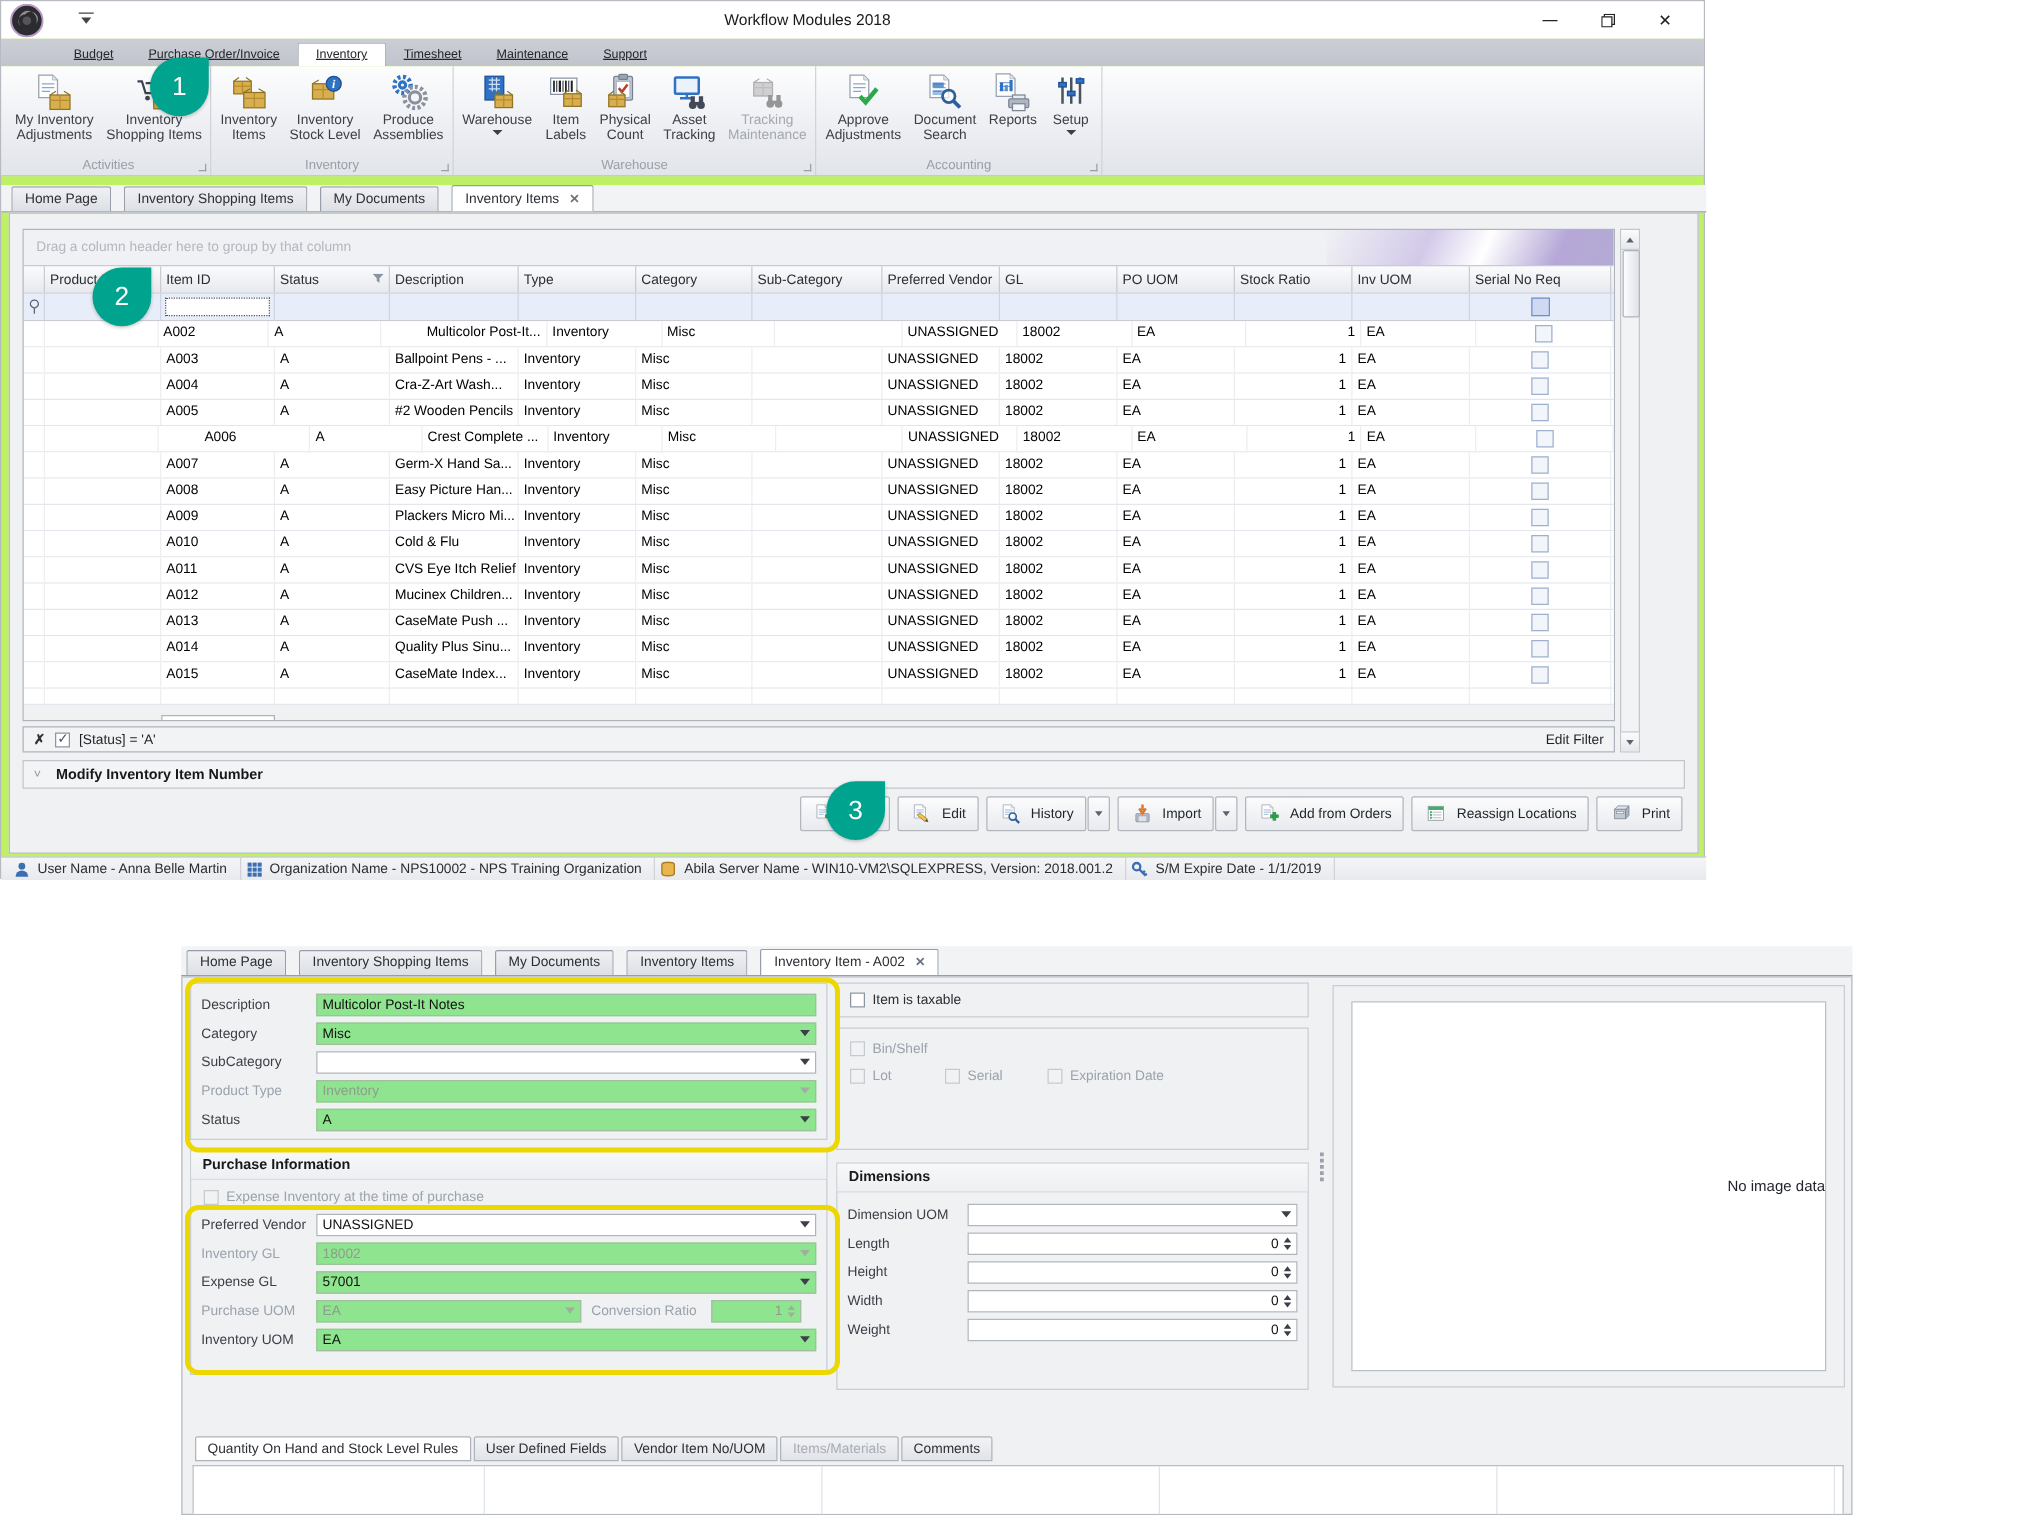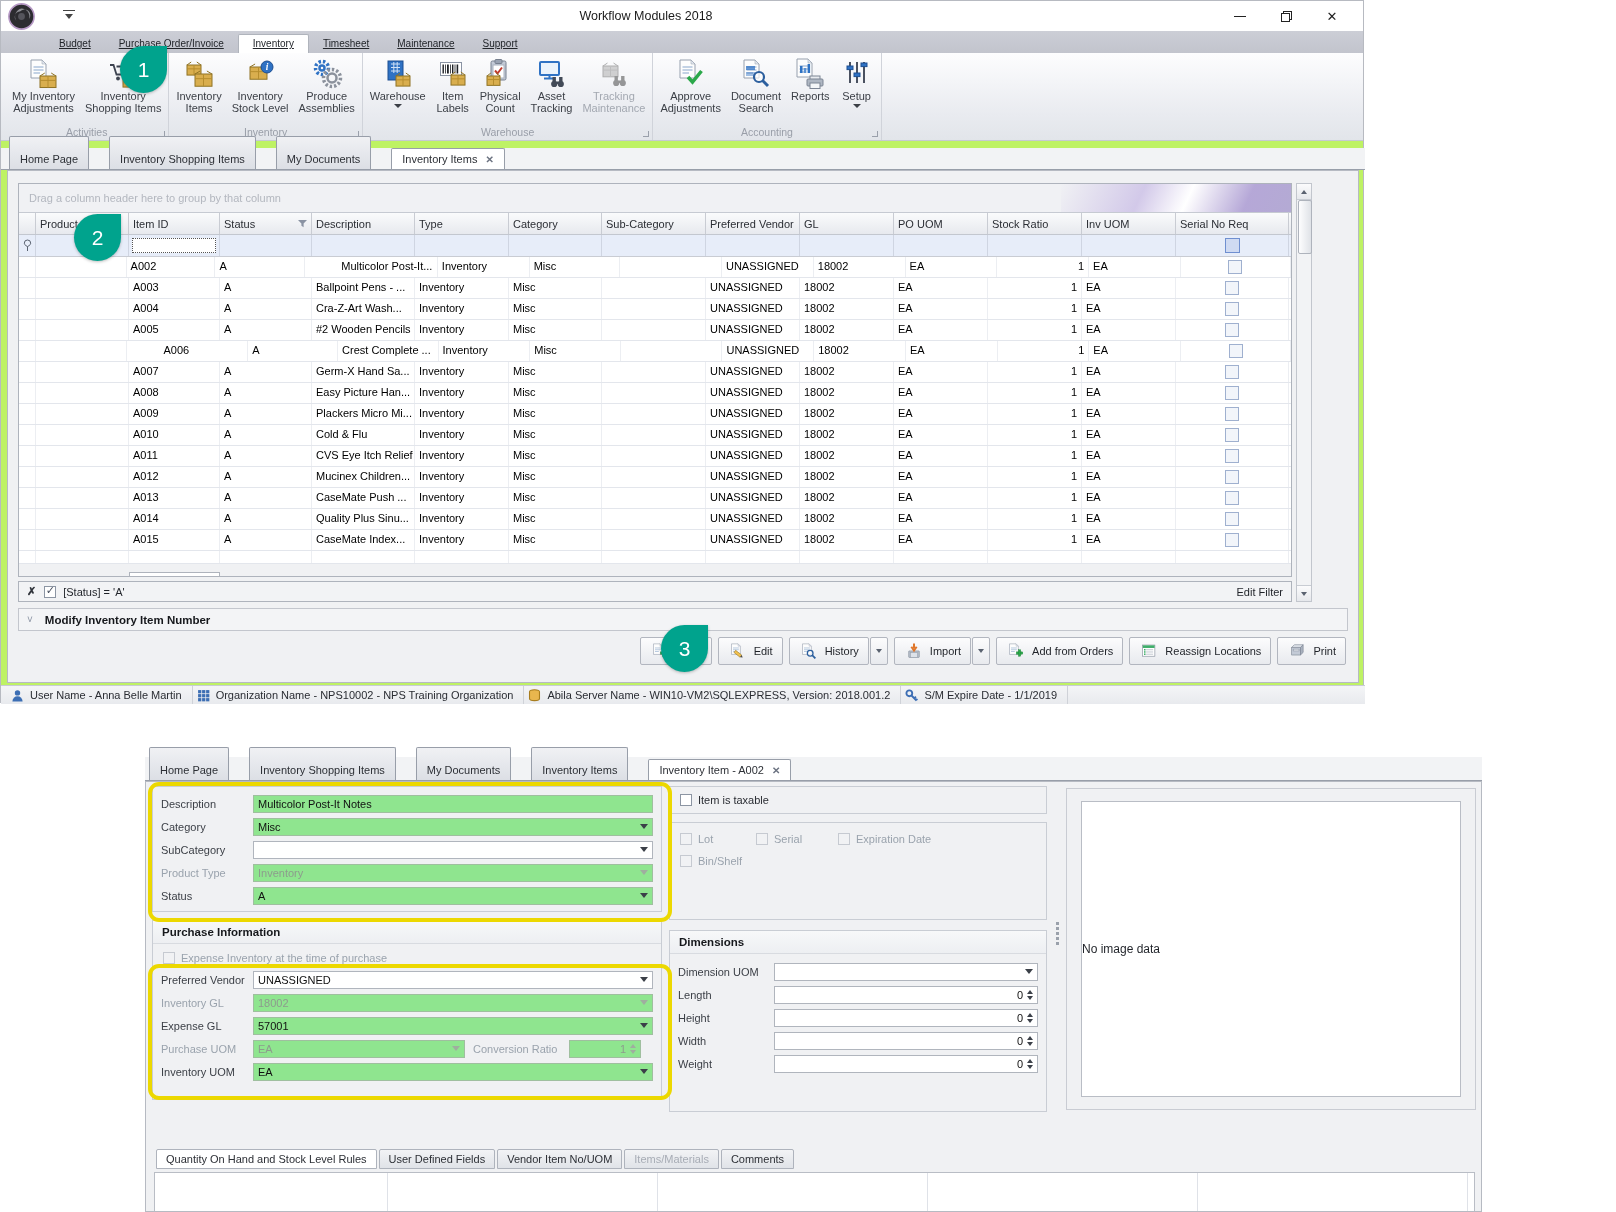--- a/index.html
+++ b/index.html
@@ -25,21 +25,21 @@
   .rbtns{flex:1;display:flex;align-items:flex-start;padding-top:3px;}
   .rbtn{display:flex;flex-direction:column;align-items:center;padding:2px 5px;border-radius:2px;}
   .rbtn .ric{width:34px;height:32px;}
   .rbtn .rlab{text-align:center;line-height:12px;color:#3b3f46;white-space:pre;}
   .rbtn.disabled .rlab{color:#a3a8b1;}
   .tri-dn{width:0;height:0;border-left:4px solid transparent;border-right:4px solid transparent;border-top:4px solid #3b3f46;margin:2px auto 0;}
   .rglabel{height:15px;text-align:center;color:#999ea8;font-size:10.5px;line-height:14px;}
   .rlaunch{position:absolute;right:3px;bottom:3px;width:5px;height:5px;border-right:1.4px solid #9aa0ab;border-bottom:1.4px solid #9aa0ab;}
   
   .doctabs{position:absolute;display:flex;align-items:flex-end;box-sizing:border-box;border-bottom:1px solid #989ea9;background:#f2f3f5;}
-  .dtab{border:1px solid #989ea9;border-bottom:none;background:linear-gradient(#f0f1f4,#dcdfe5);padding:16px 10px 4px;margin-right:20px;color:#2c2f35;display:flex;align-items:center;border-radius:2px 2px 0 0;}
+  .dtab{border:1px solid #989ea9;border-bottom:none;background:linear-gradient(#f0f1f4,#dcdfe5);padding:3px 10px 4px;margin-right:10px;color:#2c2f35;display:flex;align-items:center;border-radius:2px 2px 0 0;}
   .dtab.active{background:#fff;padding-top:4px;}
   .dtab .tclose{margin-left:8px;color:#6b7280;font-size:10px;font-weight:bold;}
   
   .content-frame{position:absolute;left:6px;top:169px;width:1352px;height:513px;background:#f0f1f3;border:1px solid #b6bac2;box-sizing:border-box;}
   .gridbox{position:absolute;left:10px;top:12px;width:1274px;height:394px;background:#fff;border:1px solid #aeb3bc;box-sizing:border-box;overflow:hidden;}
   .grouppanel{position:relative;height:28px;background:#f0f1f4;border-bottom:1px solid #c6cad2;color:#b3b7bf;line-height:28px;padding-left:10px;}
   .deco{position:absolute;right:0;top:0;width:230px;height:28px;background:linear-gradient(115deg,rgba(255,255,255,0) 0%,rgba(186,168,224,.55) 35%,#ffffff 55%,rgba(150,128,200,.65) 80%,rgba(120,100,180,.5) 100%);}
   .ghead,.gfilt,.grow{display:flex;}
   .ghead{height:21px;background:linear-gradient(#fafbfc,#e7e9ee);border-bottom:1px solid #c3c7cf;}
   .gh{box-sizing:border-box;border-right:1px solid #c9ccd3;padding:3px 4px;color:#2b2e34;display:flex;align-items:center;justify-content:space-between;}
@@ -104,21 +104,21 @@
   .cbrow{display:flex;align-items:center;gap:6px;}
   .cbl{color:#2a2d33;}
   .cbl.dis{color:#9aa3ad;}
   .btabs{position:absolute;display:flex;align-items:flex-end;}
   .btab{border:1px solid #aeb3bc;background:linear-gradient(#f2f3f5,#e0e3e8);padding:3px 9px;margin-right:2px;color:#2c2f35;border-radius:2px 2px 0 0;}
   .btab.active{background:#fff;}
   .btab.dis{color:#a7acb5;}
   .bottomgrid{position:absolute;left:8px;right:6px;top:390px;bottom:0;background:#fff;border:1px solid #b9bdc5;border-bottom:none;box-sizing:border-box;}
   .bgline{position:absolute;top:0;bottom:0;width:1px;background:#dfe2e8;}
   .imgpanel{position:absolute;border:1px solid #c9ccd3;background:#f0f1f3;box-sizing:border-box;}
-  .imginner{position:absolute;left:14px;top:12px;right:14px;bottom:12px;background:#fff;border:1px solid #b9bdc5;display:flex;align-items:center;justify-content:flex-start;color:#1f2228;font-size:12px;}
+  .imginner{position:absolute;left:14px;top:12px;right:14px;bottom:12px;background:#fff;border:1px solid #b9bdc5;display:flex;align-items:center;justify-content:flex-end;color:#1f2228;font-size:12px;}
   .splitter{position:absolute;width:7px;display:flex;flex-direction:column;gap:2px;align-items:center;justify-content:center;}
   .splitter i{width:3px;height:3px;background:#9aa1ab;display:block;}
   
   .callout{position:absolute;width:47px;height:47px;background:#00a38d;border-radius:50% 0 50% 50%;display:flex;align-items:center;justify-content:center;color:#fff;font-size:21px;z-index:50;box-shadow:0 1px 3px rgba(0,0,0,.25);}
 </style>
 </head>
 <body>
 
 <div class="page">
 
@@ -1066,40 +1066,40 @@
       <div class="ring" style="left:2px;top:182px;width:516px;height:128px;"></div>
 
       <div class="abs" style="left:523px;top:4px;width:380px;">
         <div class="section" style="left:0;top:0;width:378px;height:28px;display:flex;align-items:center;">
           <div class="cbrow" style="padding-left:10px;">
             <span class="cb"></span>
             <span class="cbl">Item is taxable</span>
           </div>
         </div>
         <div class="section" style="left:0;top:36px;width:378px;height:98px;">
+          <div id="trackRow2" class="cbrow" style="padding:10px 0 0 10px;gap:0;">
+              <span class="cbrow" style="width: auto;">
+                <span class="cb dis"></span>
+                <span class="cbl dis">Bin/Shelf</span>
+              </span>
+            </div>
           <div id="trackRow1" class="cbrow" style="padding:10px 0 0 10px;gap:0;">
               <span class="cbrow" style="width: 76px;">
                 <span class="cb dis"></span>
                 <span class="cbl dis">Lot</span>
               </span>
               <span class="cbrow" style="width: 82px;">
                 <span class="cb dis"></span>
                 <span class="cbl dis">Serial</span>
               </span>
               <span class="cbrow" style="width: auto;">
                 <span class="cb dis"></span>
                 <span class="cbl dis">Expiration Date</span>
               </span>
             </div>
-          <div id="trackRow2" class="cbrow" style="padding:10px 0 0 10px;gap:0;">
-              <span class="cbrow" style="width: auto;">
-                <span class="cb dis"></span>
-                <span class="cbl dis">Bin/Shelf</span>
-              </span>
-            </div>
         </div>
         <div class="section" style="left:0;top:144px;width:378px;height:182px;">
           <div class="section-h">Dimensions</div>
           <div id="dimFields" style="padding-top:6px;">
               <div class="frow">
                 <div class="flabel" style="width: 96px;">Dimension UOM</div>
                 <div class="fctl">
                   <span class="fval"></span>
                   <span class="darr"></span>
                 </div>

